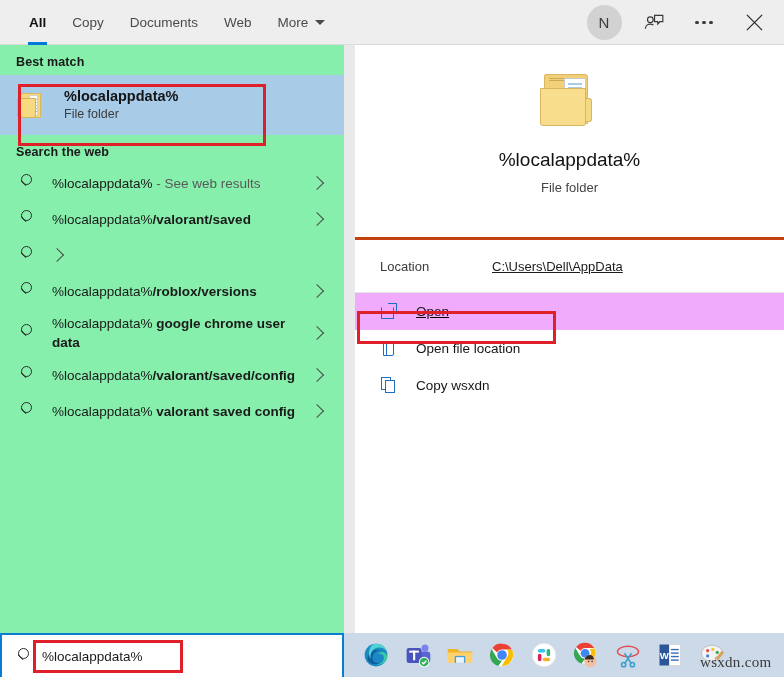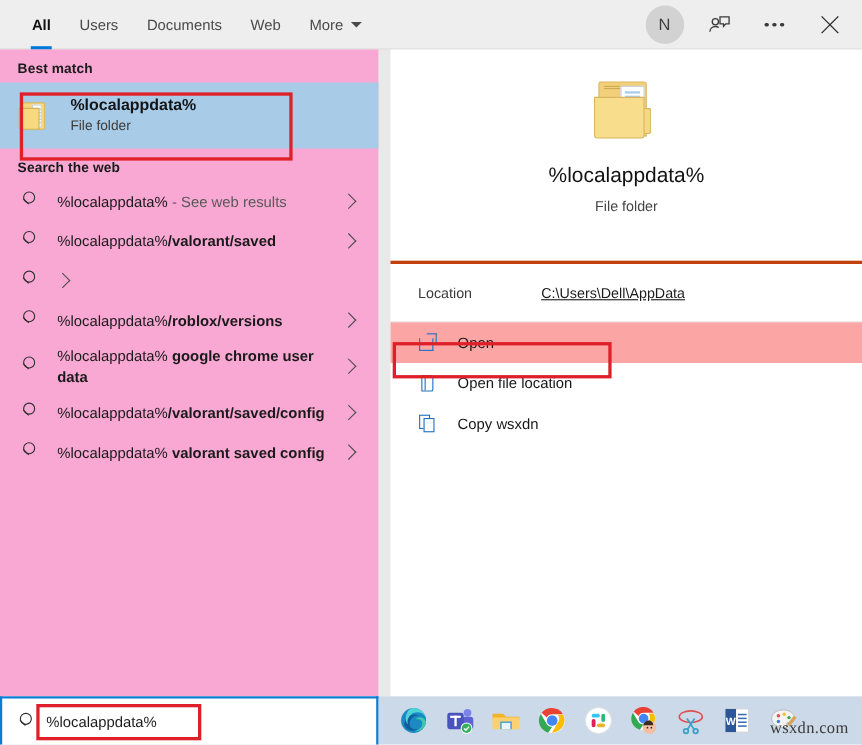--- a/index.html
+++ b/index.html
@@ -112,21 +112,21 @@
     background: #3a3a3a;
     display: block;
   }
 
   
   #left-pane {
     position: absolute;
     left: 0; top: 45px;
     width: 344px;
     height: 588px;
-    background: #f9a8d4;
+    background: #86efac;
     box-sizing: border-box;
   }
   .section-title {
     font-size: 12.5px;
     font-weight: bold;
     color: #1a1a1a;
     padding: 10px 0 6px 16px;
     letter-spacing: .1px;
   }
 
@@ -361,21 +361,21 @@
     padding-top: 0;
   }
   .action {
     display: flex;
     align-items: center;
     height: 37px;
     padding-left: 25px;
     box-sizing: border-box;
     cursor: default;
   }
-  .action.hover { background: #fca5a5; }
+  .action.hover { background: #f0abfc; text-decoration: underline; }
   .action .ico {
     flex: none;
     width: 20px; height: 20px;
     margin-right: 16px;
     position: relative;
   }
   .action .label {
     font-size: 13.5px;
     color: #171717;
   }
@@ -529,21 +529,21 @@
 <body>
 
 <div id="search-window">
 
   <div id="header">
     <div class="tabs">
       <div class="tab active">
         <span>All</span>
       </div>
       <div class="tab">
-        <span>Users</span>
+        <span>Copy</span>
       </div>
       <div class="tab">
         <span>Documents</span>
       </div>
       <div class="tab">
         <span>Web</span>
       </div>
       <div class="tab">
         <span>More</span>
         <span class="caret"></span>

